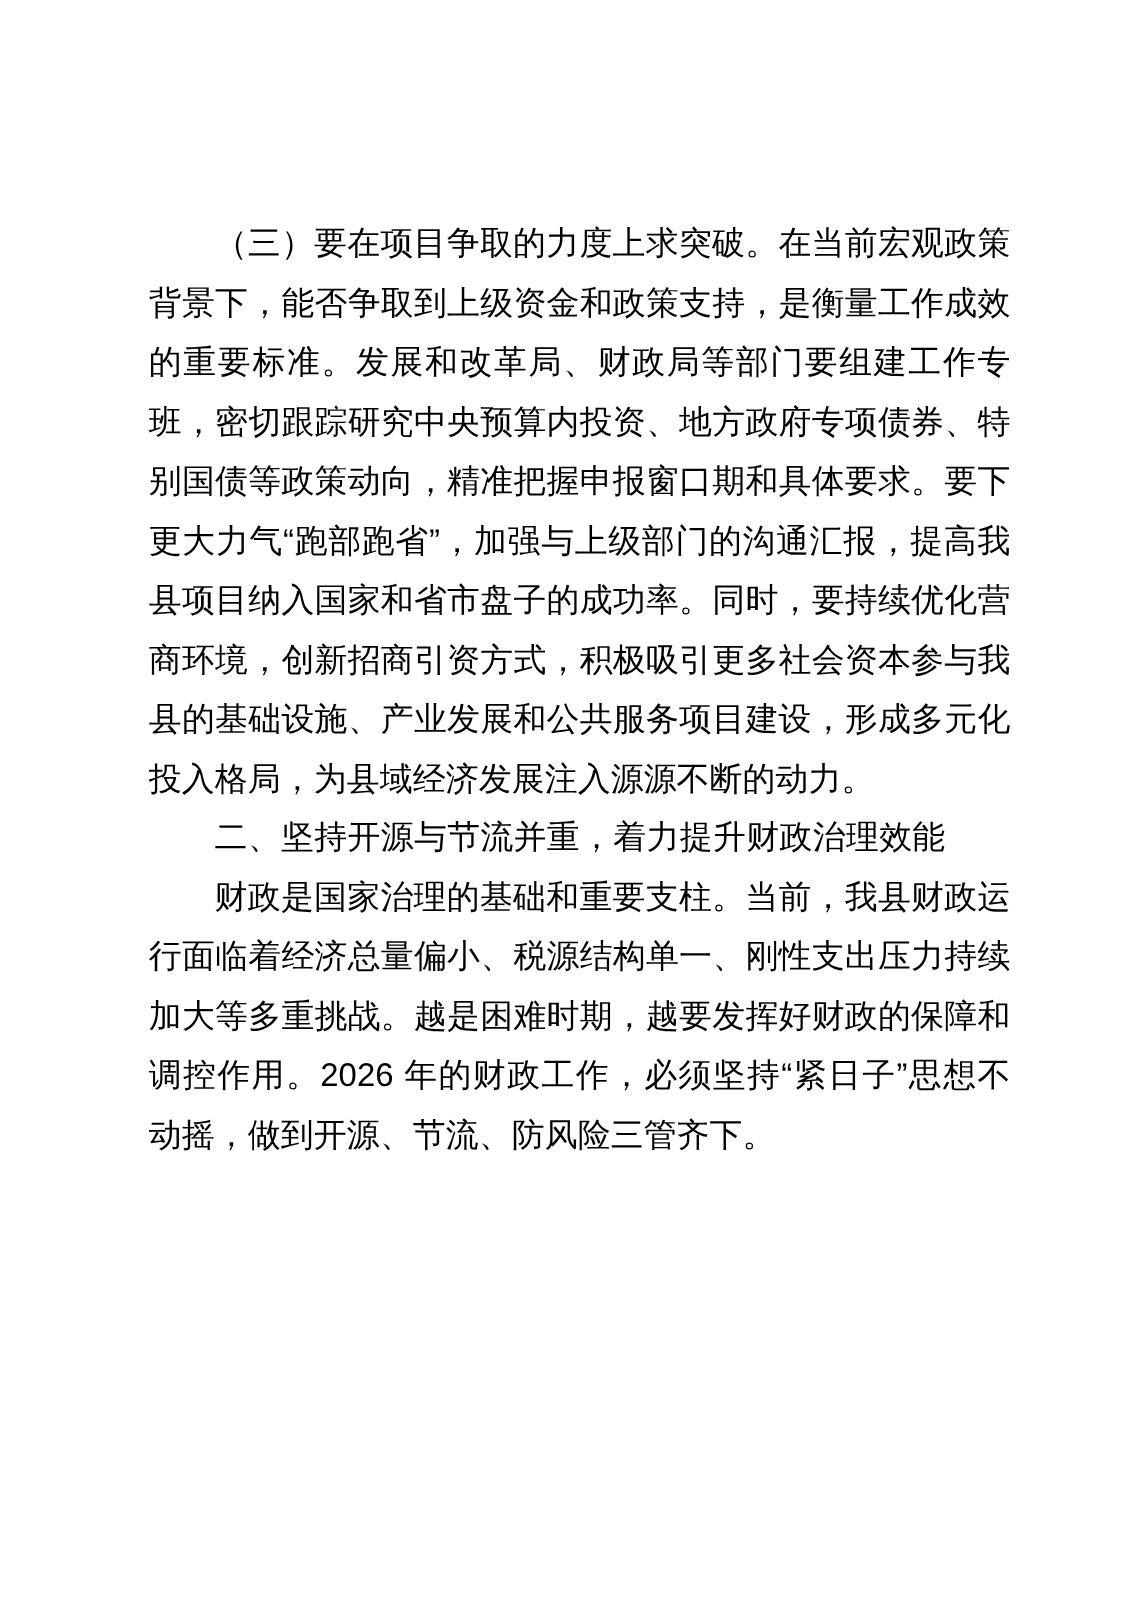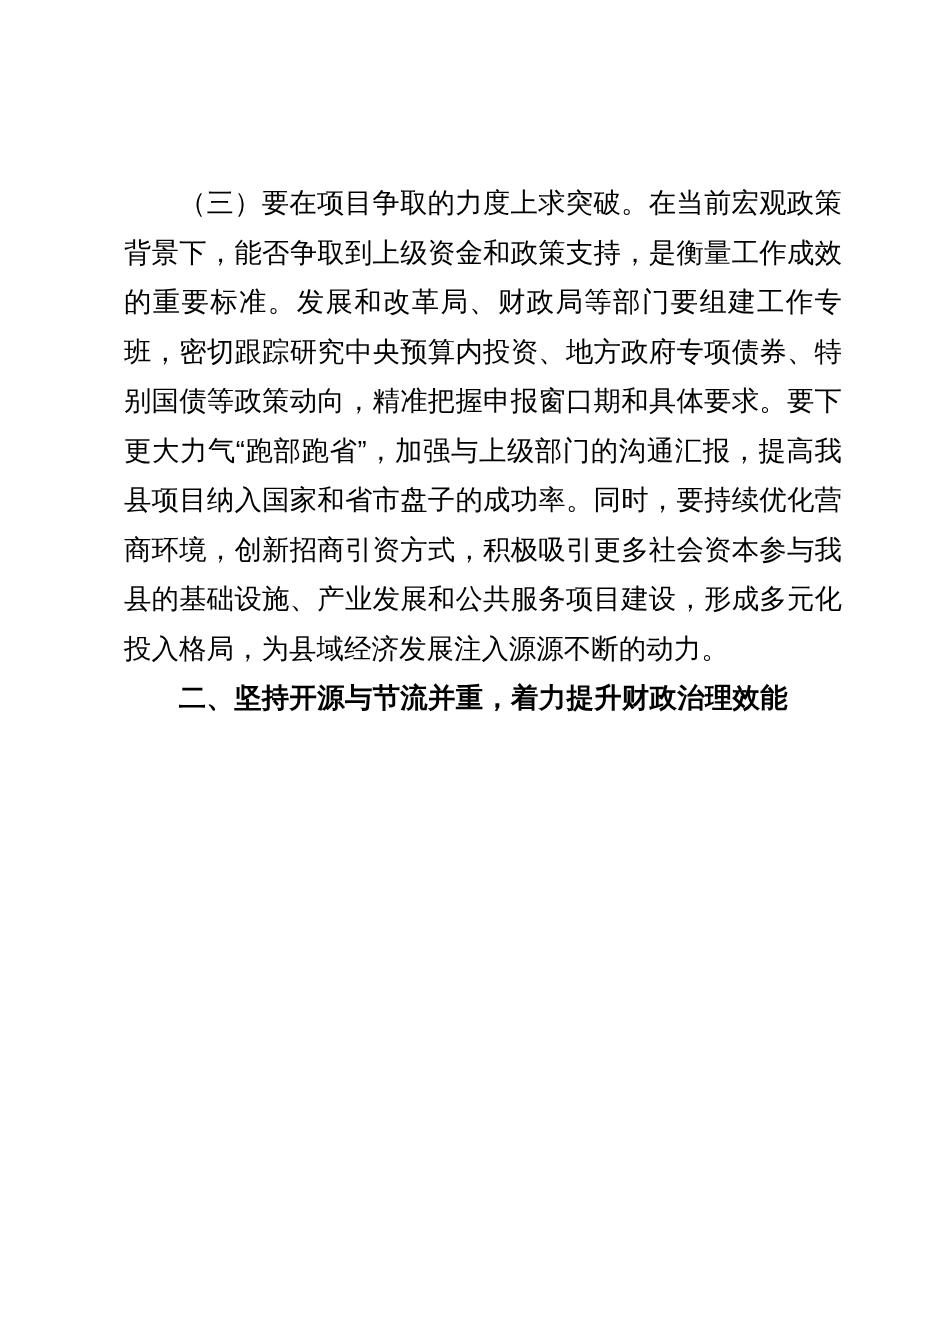--- a/index.html
+++ b/index.html
@@ -39,34 +39,35 @@
     text-align: justify;
     text-justify: inter-character;
     text-indent: 2em;
     letter-spacing: 0.1px;
     font-weight: 400;
     word-break: break-all;
     text-align-last: left;
   }
 
   .para.heading {
-    font-weight: 700;
+    font-weight: 400;
     letter-spacing: 0.3px;
   }
 
   .para + .para {
     margin-top: 0;
   }
 </style>
 </head>
 <body>
 
 <div class="page">
   <div class="text-column">
 
     <p class="para">（三）要在项目争取的力度上求突破。在当前宏观政策背景下，能否争取到上级资金和政策支持，是衡量工作成效的重要标准。发展和改革局、财政局等部门要组建工作专班，密切跟踪研究中央预算内投资、地方政府专项债券、特别国债等政策动向，精准把握申报窗口期和具体要求。要下更大力气“跑部跑省”，加强与上级部门的沟通汇报，提高我县项目纳入国家和省市盘子的成功率。同时，要持续优化营商环境，创新招商引资方式，积极吸引更多社会资本参与我县的基础设施、产业发展和公共服务项目建设，形成多元化投入格局，为县域经济发展注入源源不断的动力。</p>
 
     <p class="para heading">二、坚持开源与节流并重，着力提升财政治理效能</p>
 
+    <p class="para">财政是国家治理的基础和重要支柱。当前，我县财政运行面临着经济总量偏小、税源结构单一、刚性支出压力持续加大等多重挑战。越是困难时期，越要发挥好财政的保障和调控作用。2026 年的财政工作，必须坚持“紧日子”思想不动摇，做到开源、节流、防风险三管齐下。</p>
 
 
   </div>
 </div>
 
 </body></html>

